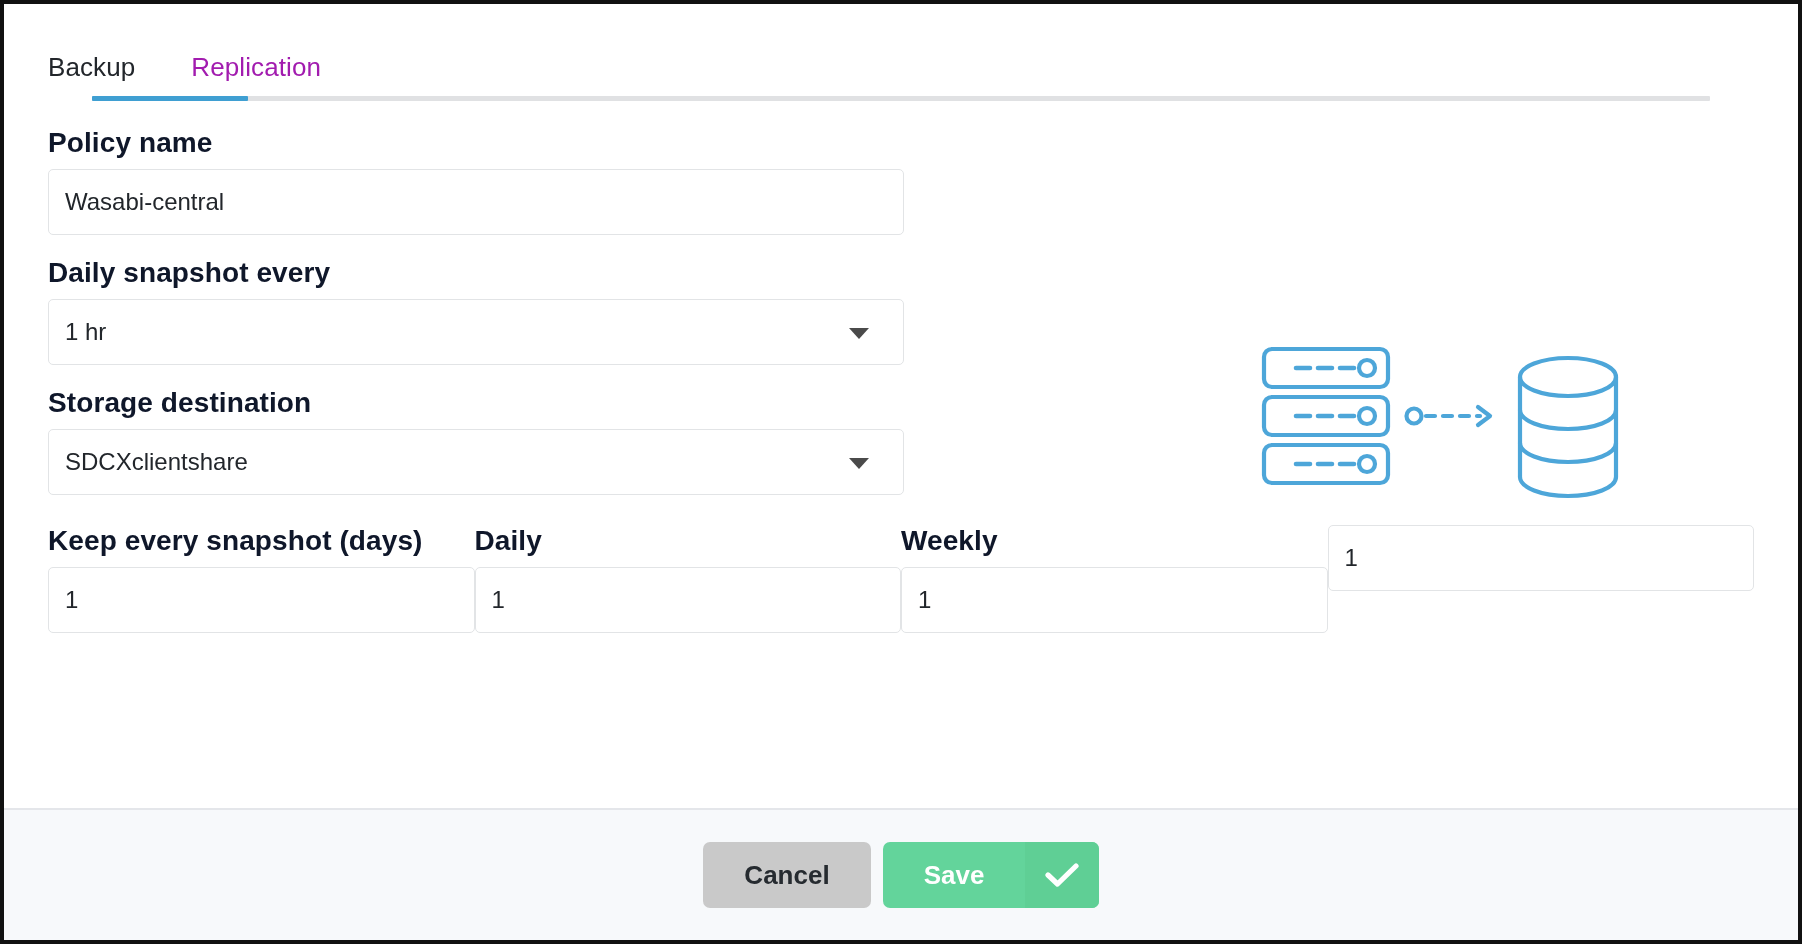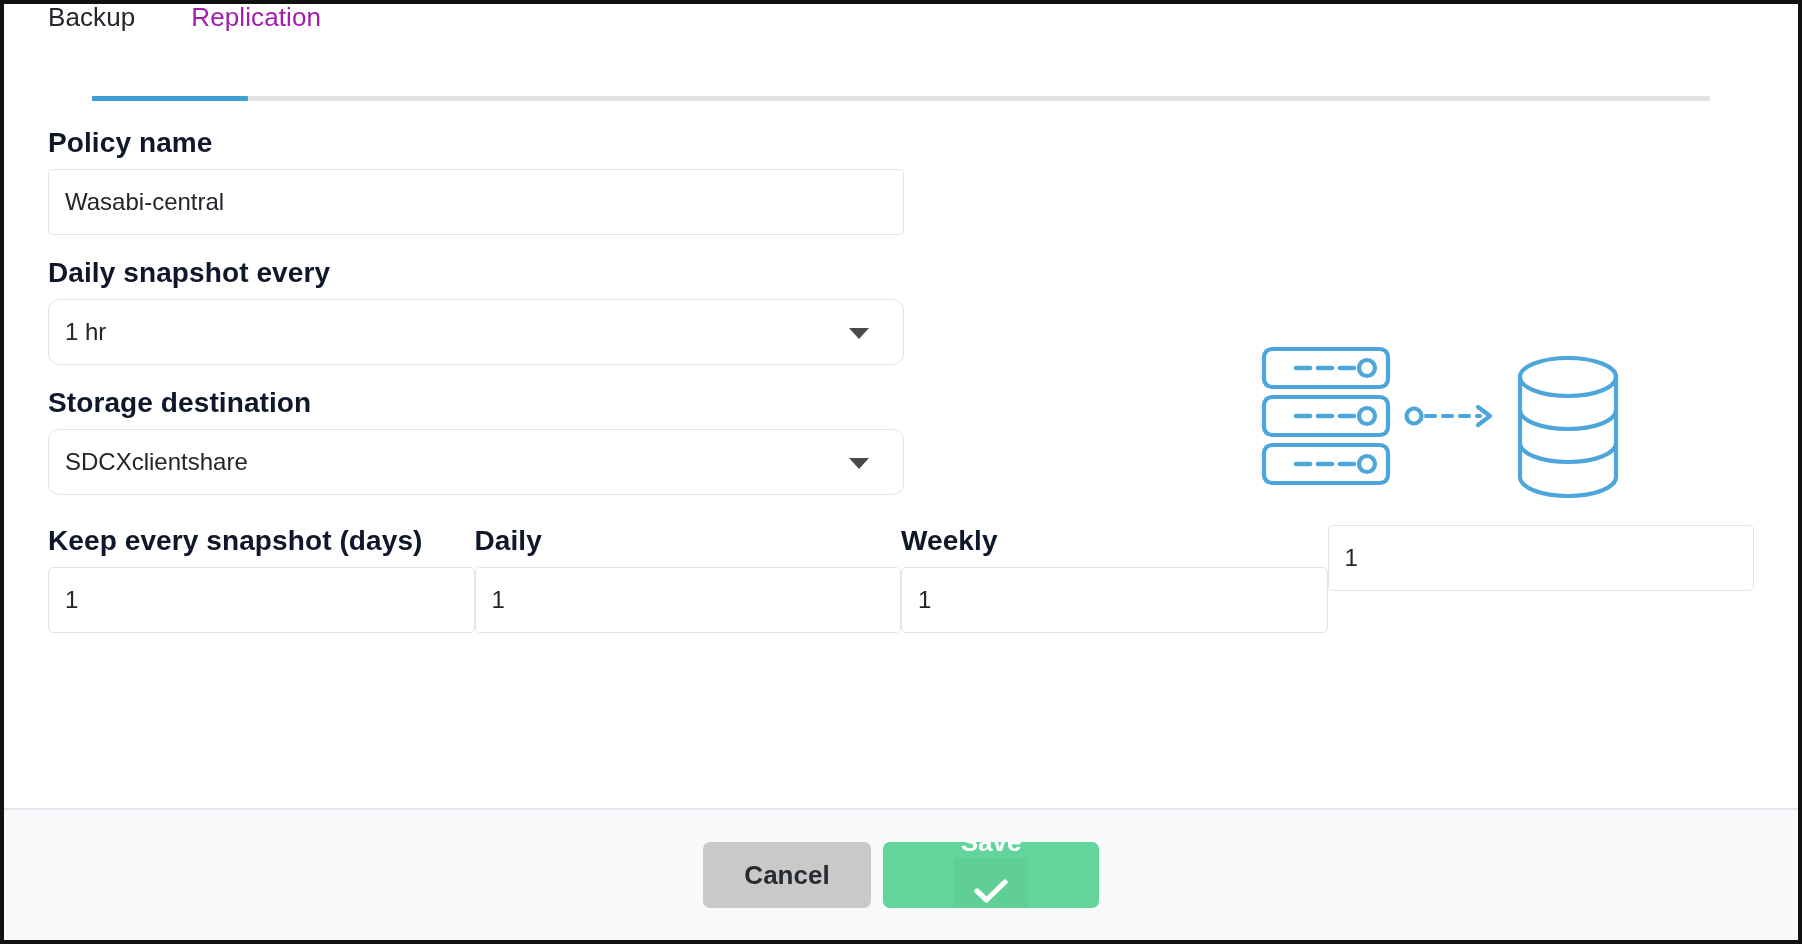--- a/index.html
+++ b/index.html
@@ -28,22 +28,23 @@
   }
 
   
   .tabs-wrap {
     position: relative;
     padding: 0 44px;
     flex: 0 0 auto;
   }
   .tabs {
     display: flex;
-    align-items: flex-start;
+    align-items: flex-end;
     height: 92px;
+    padding-top: 28px;
     box-sizing: border-box;
   }
   .tab {
     font-size: 26px;
     color: #a21caf;
     padding: 0 0 16px 0;
     margin-right: 56px;
     cursor: pointer;
     letter-spacing: .1px;
     background: none;
@@ -93,21 +94,21 @@
     border-radius: 5px;
     background: #ffffff;
     font-size: 24px;
     color: #22262b;
     font-family: inherit;
     display: flex;
     align-items: center;
     padding: 0 16px;
     position: relative;
   }
-  .control.select { cursor: pointer; border-radius: 11px; }
+  .control.select { cursor: pointer; }
   .caret {
     position: absolute;
     right: 34px;
     top: 50%;
     margin-top: -4px;
     width: 0; height: 0;
     border-left: 10px solid transparent;
     border-right: 10px solid transparent;
     border-top: 11px solid #4a4a4a;
   }
@@ -161,21 +162,20 @@
     background: #c9c9c9;
     color: #262b30;
     width: 168px;
   }
   .btn-save {
     background: #63d49b;
     color: #ffffff;
     padding: 0;
     width: 216px;
     overflow: hidden;
-    flex-direction: column;
   }
   .btn-save .save-label {
     flex: 1 1 auto;
     display: flex;
     align-items: center;
     justify-content: center;
     height: 100%;
   }
   .btn-save .save-check {
     flex: 0 0 auto;

